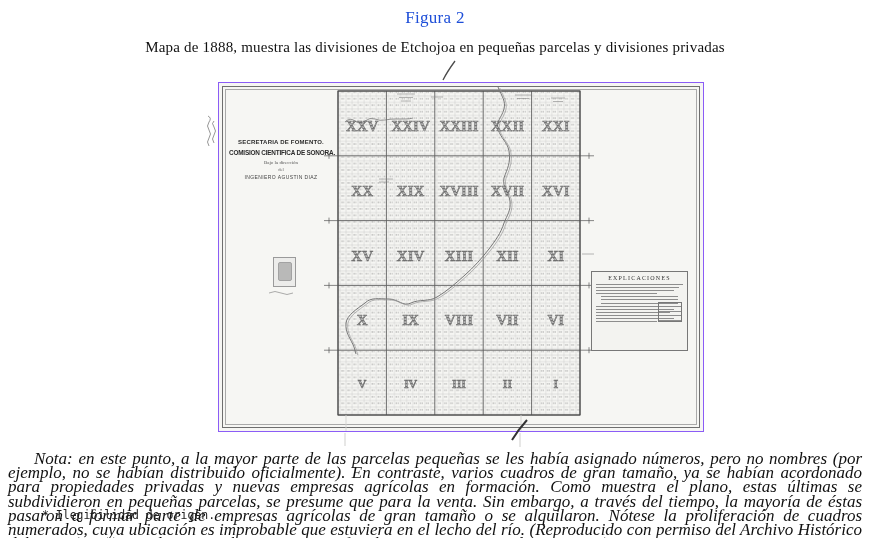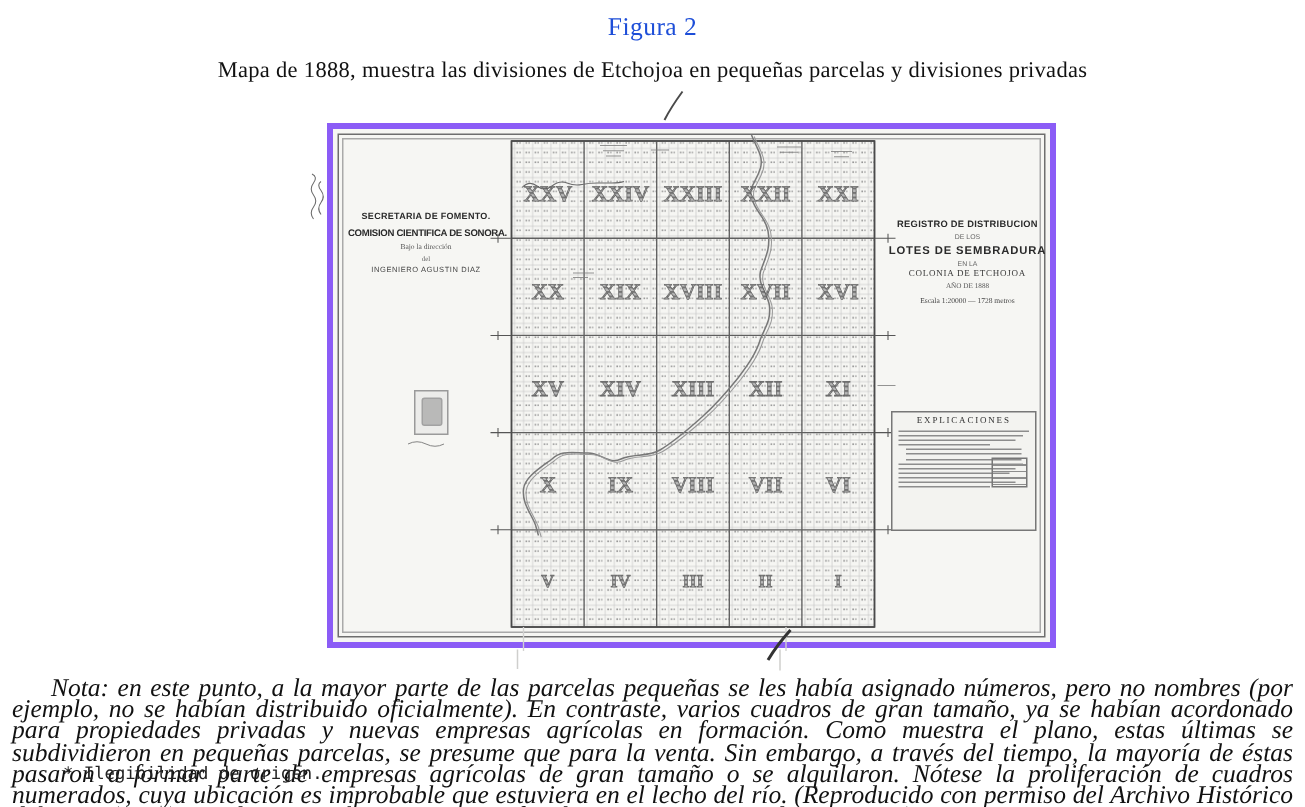--- a/index.html
+++ b/index.html
@@ -7,21 +7,21 @@
     width:870px;height:538px;position:relative;background:#ffffff;
     font-family:"Liberation Serif",serif;color:#1a1a1a;overflow:hidden;
   }
   .fig-title{position:absolute;top:8px;left:0;width:870px;text-align:center;
     font-size:17px;letter-spacing:.3px;color:#1d4ed8;}
   .fig-subtitle{position:absolute;top:39px;left:0;width:870px;text-align:center;
     font-size:15px;letter-spacing:.2px;color:#111;}
 
   
   .sheet{position:absolute;left:218px;top:82px;width:486px;height:350px;
-    background:#f6f6f3;border:4px solid #8b5cf6;box-sizing:border-box;}
+    background:#f6f6f3;border:1px solid #8b5cf6;box-sizing:border-box;}
   .frame1{position:absolute;inset:3px;border:1.4px solid #6e6e6e;pointer-events:none;}
   .frame2{position:absolute;inset:6px;border:1px solid #a9a9a9;pointer-events:none;}
   .sheet svg{position:absolute;left:0;top:0;}
 
   
   .lblock{position:absolute;left:10px;top:56px;width:104px;text-align:center;
     font-family:"Liberation Sans",sans-serif;color:#2b2b2b;line-height:1.25;}
   .lblock .b1{font-size:6px;font-weight:bold;letter-spacing:.2px;white-space:nowrap;}
   .lblock .b2{font-size:6.4px;font-weight:bold;letter-spacing:-.2px;white-space:nowrap;margin-top:2px;}
   .lblock .s{font-size:5px;color:#555;margin-top:3px;font-family:"Liberation Serif",serif;}
@@ -153,29 +153,20 @@
     <div class="b2">COMISION CIENTIFICA DE SONORA.</div>
     <div class="s">Bajo la dirección</div>
     <div class="s2">del</div>
     <div class="s3">INGENIERO AGUSTIN DIAZ</div>
   </div>
 
   <div class="stamp">
     <div class="blob"></div>
   </div>
 
-  <div class="rblock">
-    <div class="b1">REGISTRO DE DISTRIBUCION</div>
-    <div class="t">DE LOS</div>
-    <div class="b2">LOTES DE SEMBRADURA</div>
-    <div class="t">EN LA</div>
-    <div class="c">COLONIA DE ETCHOJOA</div>
-    <div class="y">AÑO DE 1888</div>
-    <div class="e">Escala 1:20000 — 1728 metros</div>
-  </div>
 
   <div class="legend">
     <div class="ltitle">EXPLICACIONES</div>
     <div class="lgl"></div>
     <div class="lgl w95"></div>
     <div class="lgl w90"></div>
     <div class="lgl w70"></div>
     <div class="lgl ind"></div>
     <div class="lgl ind w70"></div>
     <div class="lgl ind w70"></div>

